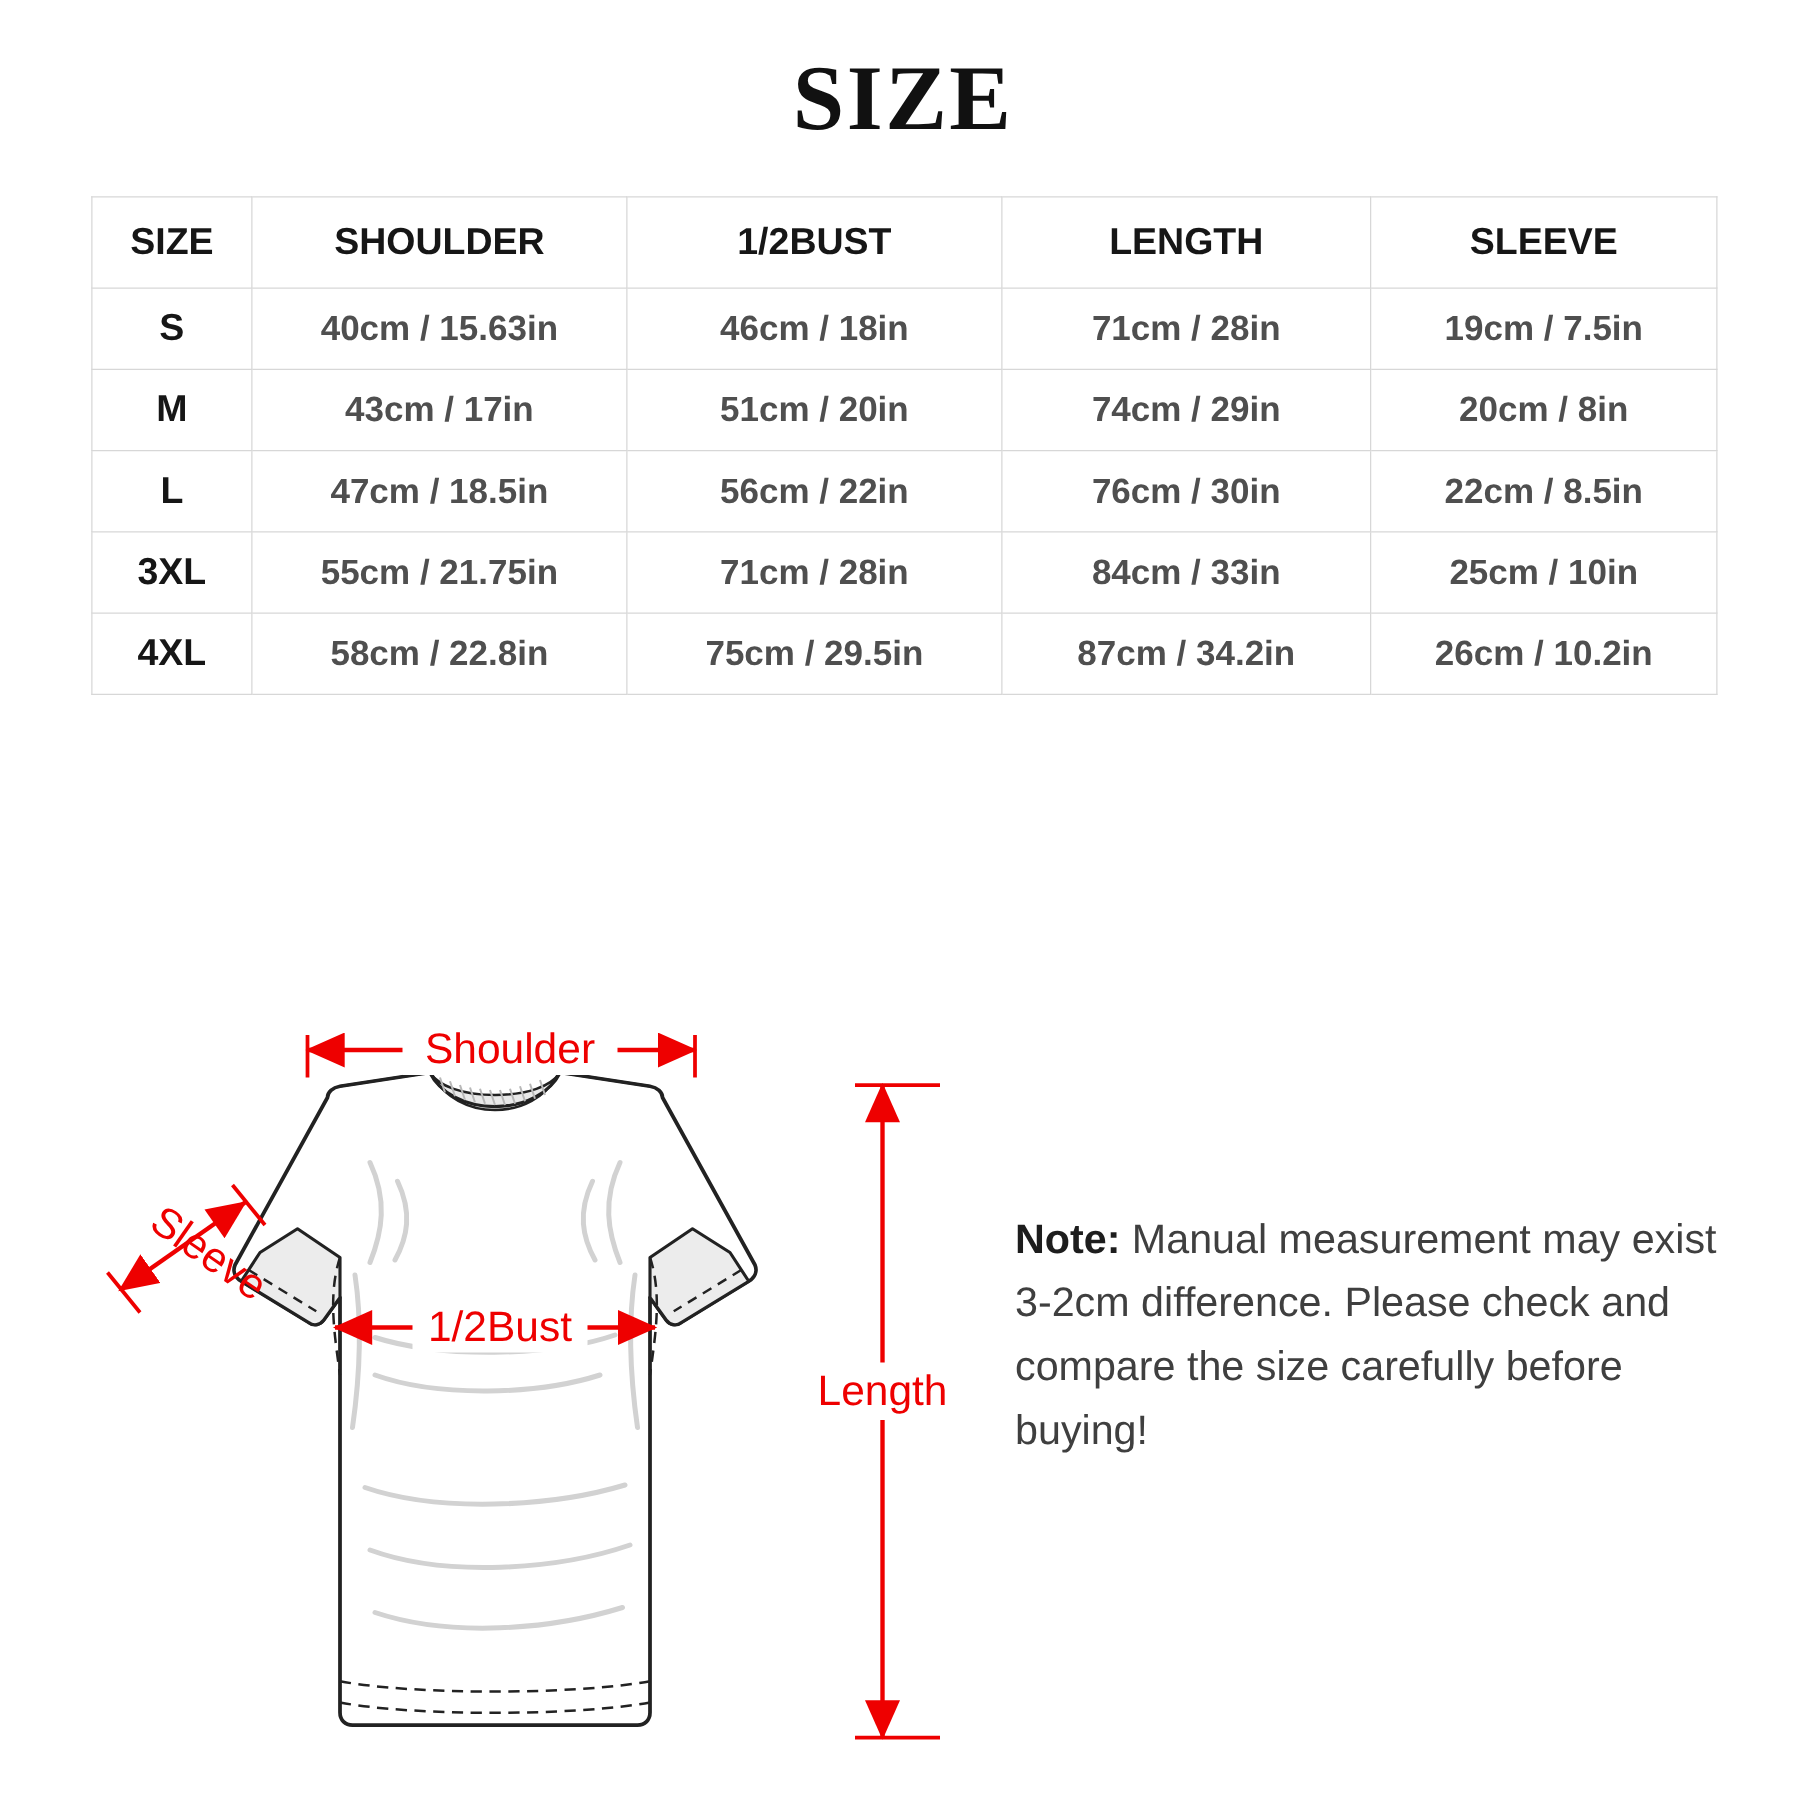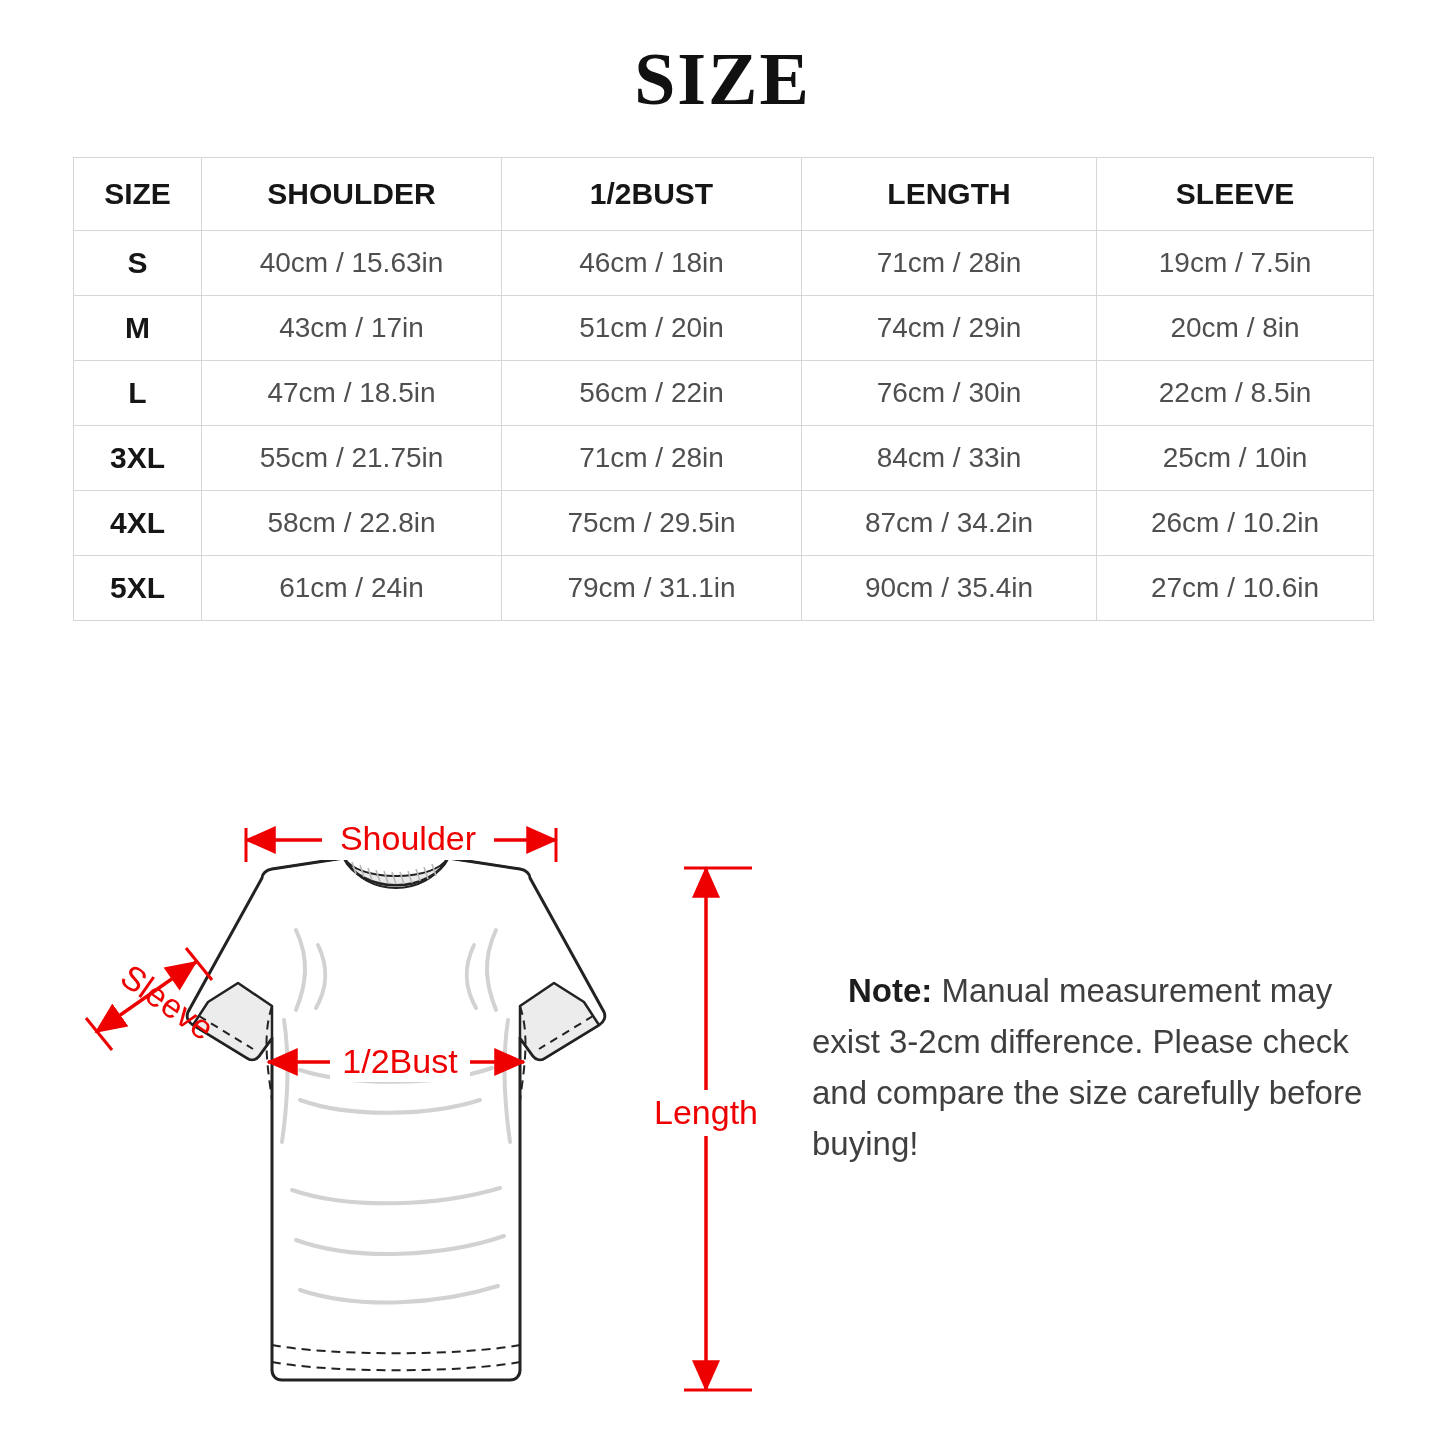--- a/index.html
+++ b/index.html
@@ -53,21 +53,21 @@
     color: #161616;
     height: 72px;
   }
   table.size-table td.size-cell {
     font-size: 30px;
     font-weight: 700;
     color: #161616;
   }
   table.size-table td.val {
     font-size: 28px;
-    font-weight: 400;
+    font-weight: 700;
     color: #4f4f4f;
   }
   col.c-size   { width: 128px; }
   col.c-should { width: 300px; }
   col.c-bust   { width: 300px; }
   col.c-length { width: 295px; }
   col.c-sleeve { width: 277px; }
 
   
   #diagram {
@@ -85,21 +85,20 @@
     left: 812px;
     top: 965px;
     width: 580px;
     font-size: 33px;
     line-height: 1.55;
     color: #3f3f3f;
   }
   #note .note-label {
     font-weight: 700;
     color: #1d1d1d;
-    margin-left: 36px;
   }
 </style>
 </head>
 <body>
 
 <h1 id="title">SIZE</h1>
 
 <div id="size-table-wrap">
   <table class="size-table">
     <colgroup>
@@ -146,27 +145,20 @@
         <td class="val">71cm / 28in</td>
         <td class="val">84cm / 33in</td>
         <td class="val">25cm / 10in</td>
       </tr>
       <tr>
         <td class="size-cell">4XL</td>
         <td class="val">58cm / 22.8in</td>
         <td class="val">75cm / 29.5in</td>
         <td class="val">87cm / 34.2in</td>
         <td class="val">26cm / 10.2in</td>
-      </tr>
-      <tr>
-        <td class="size-cell">5XL</td>
-        <td class="val">61cm / 24in</td>
-        <td class="val">79cm / 31.1in</td>
-        <td class="val">90cm / 35.4in</td>
-        <td class="val">27cm / 10.6in</td>
       </tr>
     </tbody>
   </table>
 </div>
 
 <div id="diagram">
   <svg width="790" height="660" viewBox="0 0 790 660" xmlns="http://www.w3.org/2000/svg">
     <defs>
       <marker id="arrR" markerWidth="10" markerHeight="10" refX="8.5" refY="4" orient="auto" markerUnits="strokeWidth">
         <path d="M0,0 L9,4 L0,8 z" fill="#ee0000"></path>

